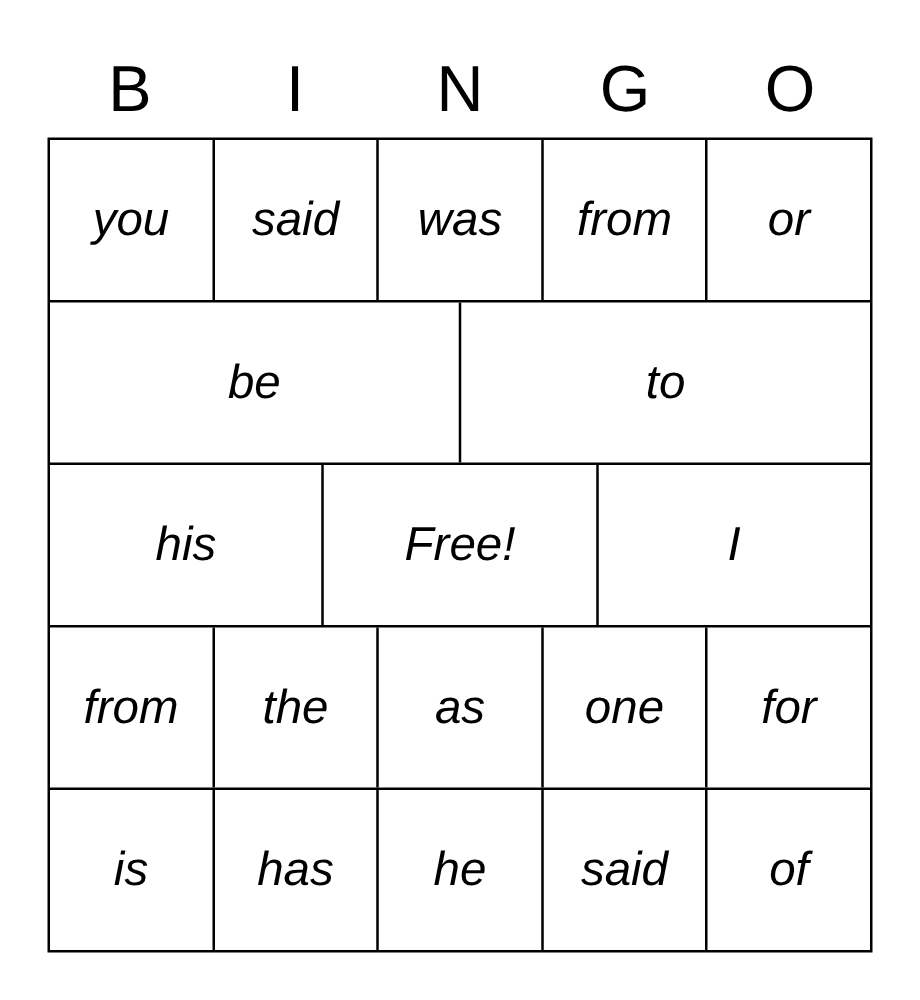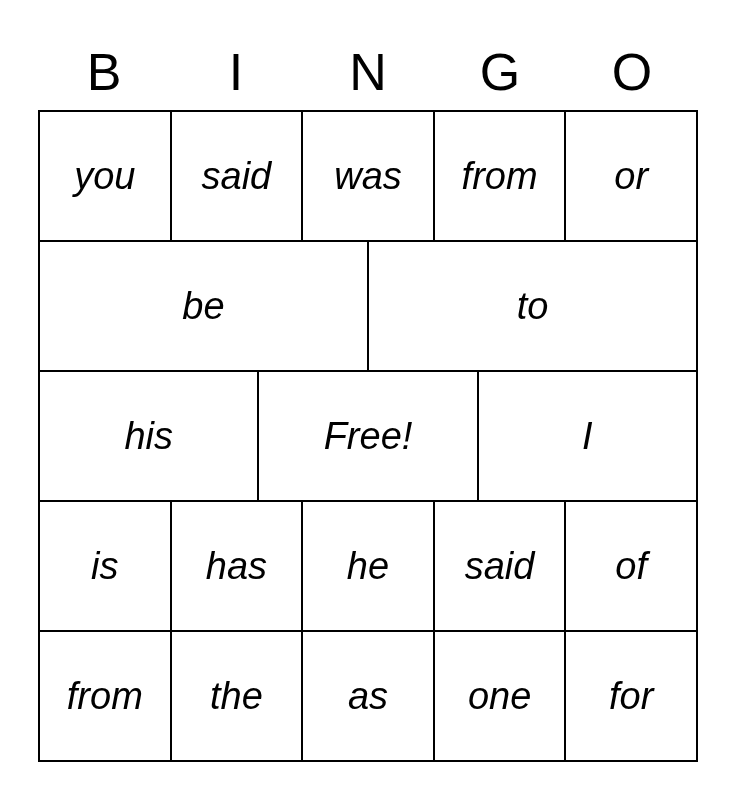--- a/index.html
+++ b/index.html
@@ -94,27 +94,27 @@
       <div class="bingo-row">
         <div class="bingo-cell">be</div>
         <div class="bingo-cell">to</div>
       </div>
       <div class="bingo-row">
         <div class="bingo-cell">his</div>
         <div class="bingo-cell">Free!</div>
         <div class="bingo-cell">I</div>
       </div>
       <div class="bingo-row">
+        <div class="bingo-cell">from</div>
+        <div class="bingo-cell">the</div>
+        <div class="bingo-cell">as</div>
+        <div class="bingo-cell">one</div>
+        <div class="bingo-cell">for</div>
+      </div>
+      <div class="bingo-row">
         <div class="bingo-cell">is</div>
         <div class="bingo-cell">has</div>
         <div class="bingo-cell">he</div>
         <div class="bingo-cell">said</div>
         <div class="bingo-cell">of</div>
       </div>
-      <div class="bingo-row">
-        <div class="bingo-cell">from</div>
-        <div class="bingo-cell">the</div>
-        <div class="bingo-cell">as</div>
-        <div class="bingo-cell">one</div>
-        <div class="bingo-cell">for</div>
-      </div>
     </div>
 </div>
 
 </body></html>

